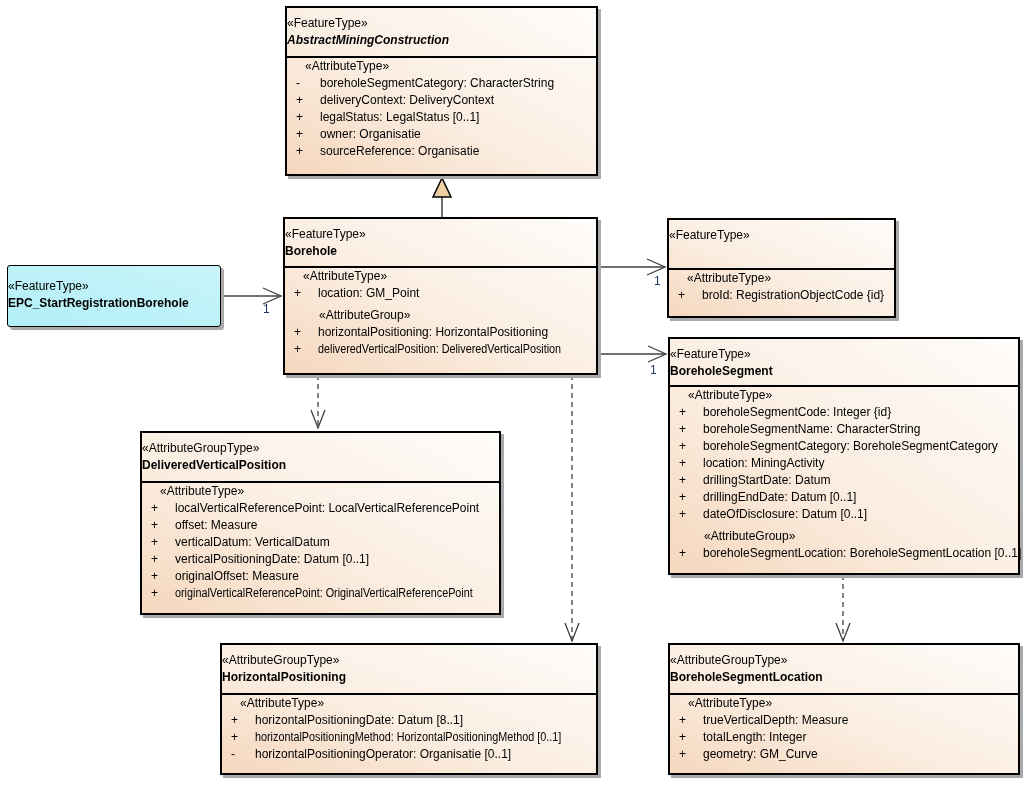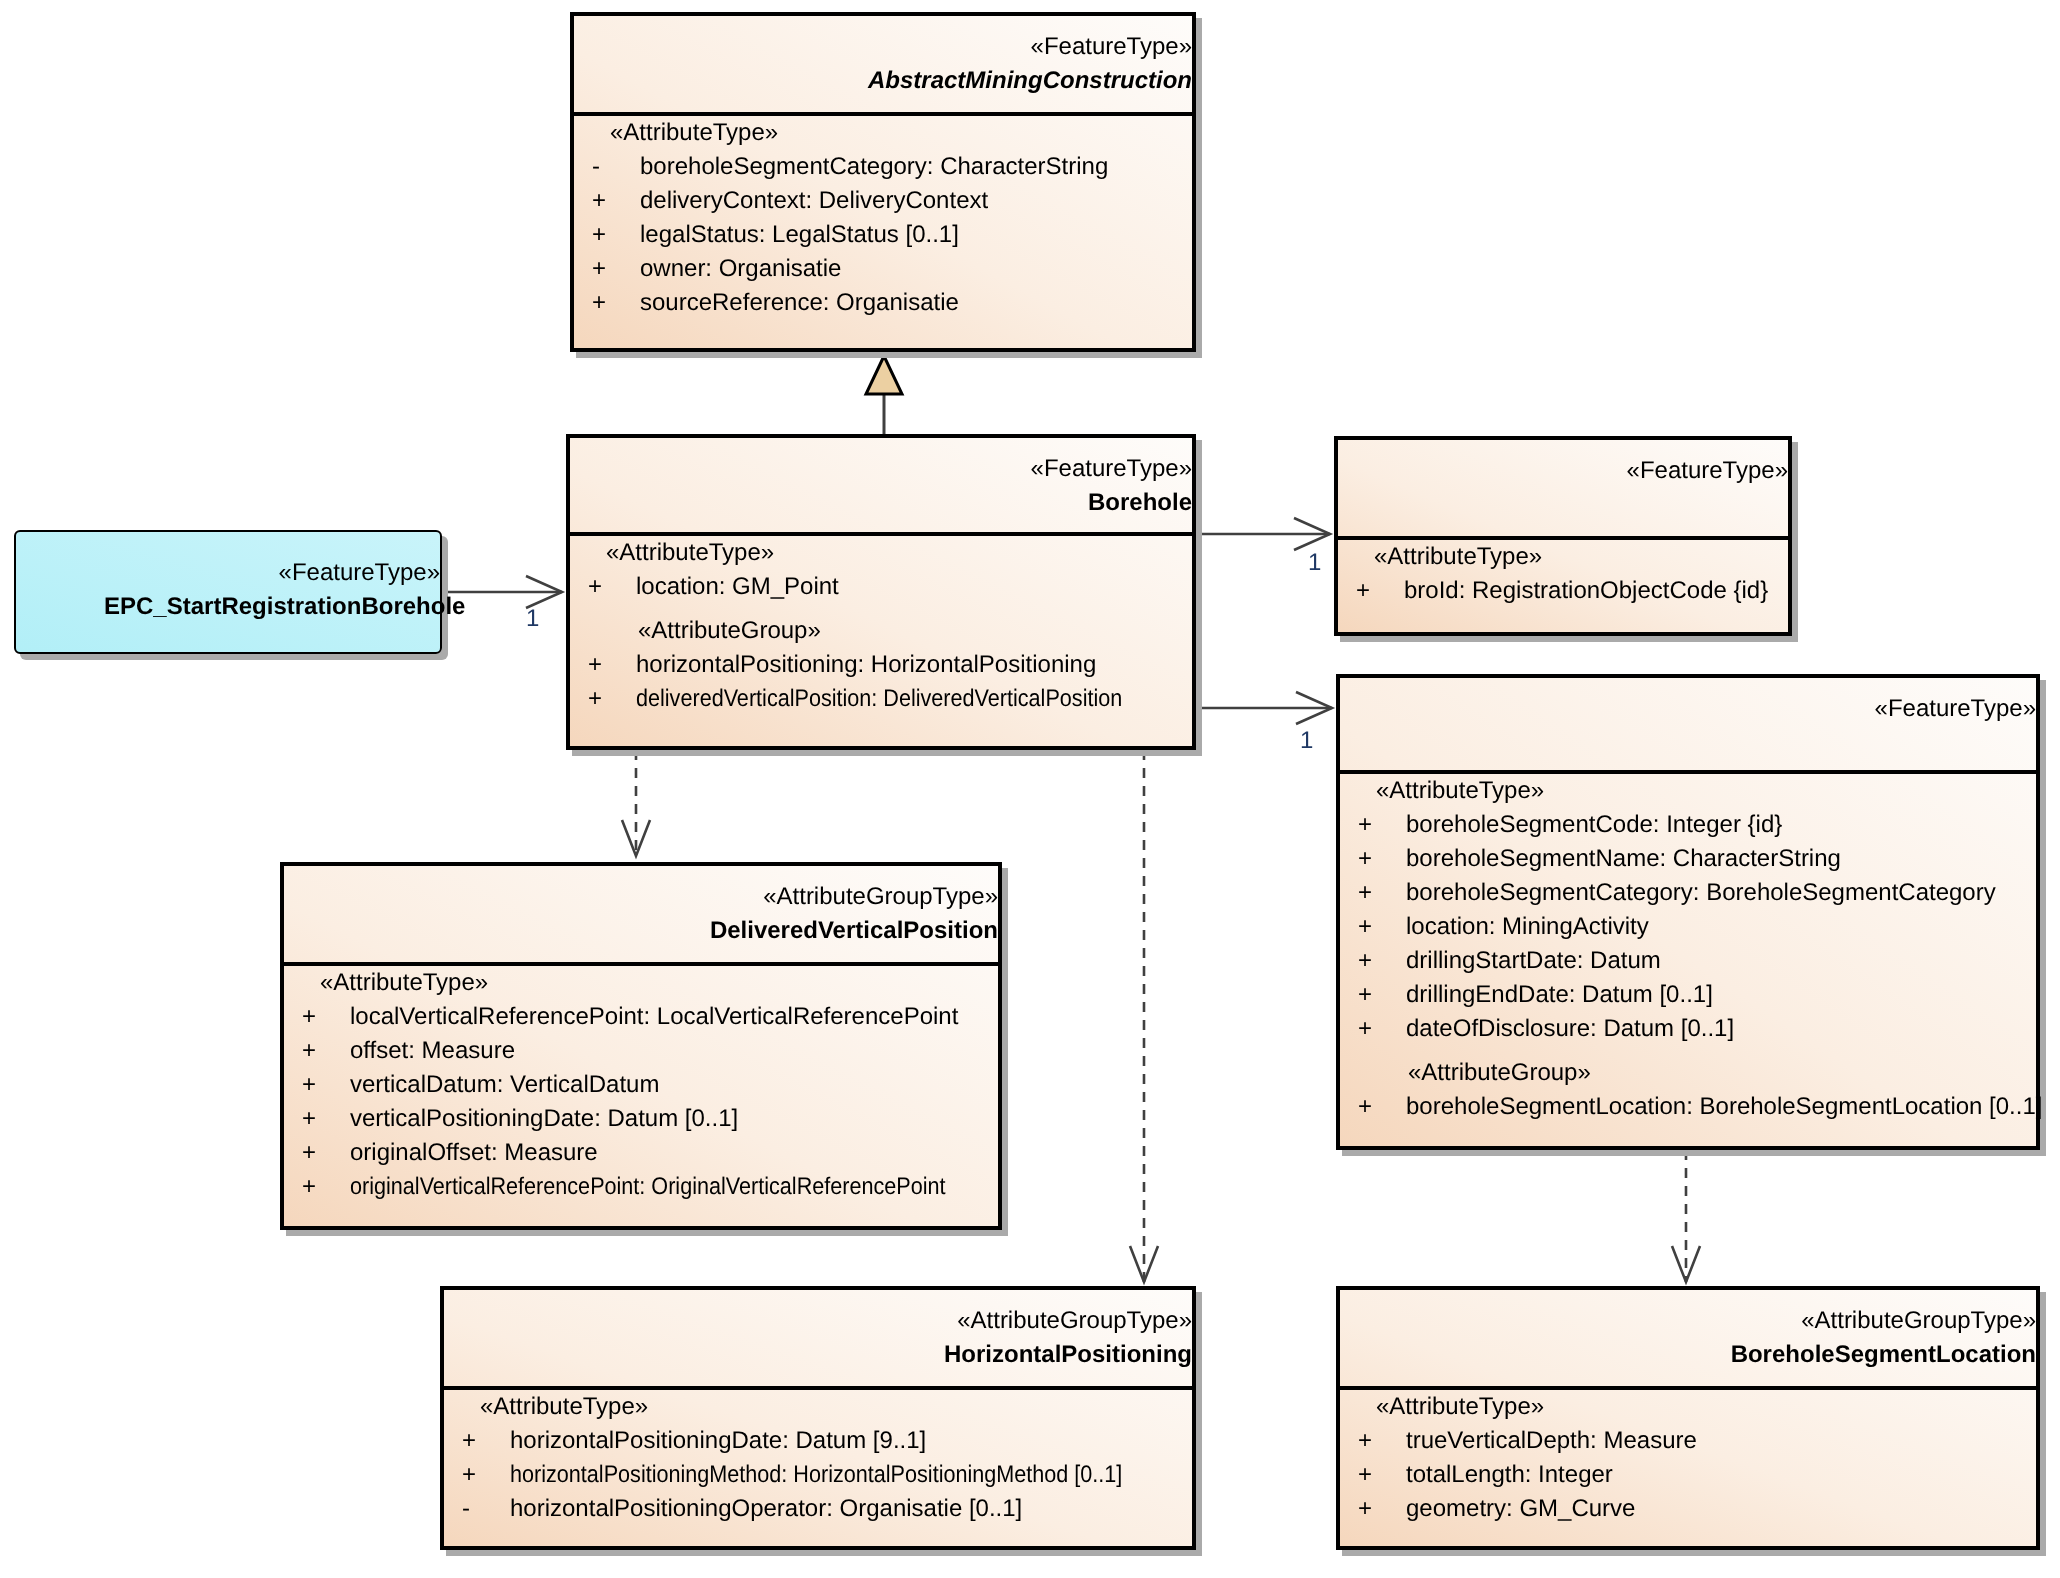--- a/index.html
+++ b/index.html
@@ -22,21 +22,21 @@
   .uml-box{
     position:absolute;border:2px solid var(--border);
     background:linear-gradient(to top right, var(--box-fill-dark) 0%, var(--box-fill-mid) 45%, var(--box-fill-light) 100%);
     box-shadow:3px 3px 0 var(--shadow);
     box-sizing:border-box;
   }
   .epc-box{
     background:linear-gradient(to top right, var(--epc-fill) 0%, #c9f4fa 100%);
     border-radius:3px;border-width:1.5px;
   }
-  .box-header{border-bottom:2px solid var(--border);text-align:right;padding-top:7px;box-sizing:border-box;padding-left:44px;}
+  .box-header{border-bottom:2px solid var(--border);text-align:left;padding-top:7px;box-sizing:border-box;}
   .box-header.no-divider{border-bottom:none;}
   .stereotype{line-height:17px;}
   .box-name{line-height:17px;font-weight:bold;}
   .box-name.italic{font-style:italic;}
   .box-body{}
   .section-heading{padding-left:18px;line-height:17px;white-space:nowrap;}
   .section-gap{margin-top:5px;margin-left:16px;}
   .attr-row{display:flex;line-height:17px;white-space:nowrap;}
   .vis{width:24px;padding-left:9px;flex:0 0 auto;}
   .attr-text{white-space:nowrap;}
@@ -161,20 +161,21 @@
       <div class="attr-row">
           <span class="vis">+</span>
           <span class="attr-text">broId: RegistrationObjectCode {id}</span>
         </div>
     </div>
   </div>
 
   <div class="uml-box" style="left:668px;top:337px;width:352px;height:238px;">
     <div class="box-header" style="height:48px;">
       <div class="stereotype">«FeatureType»</div>
+      <div class="box-name">BoreholeSegment</div>
     </div>
     <div class="box-body">
       <div class="section-heading">«AttributeType»</div>
       <div class="attr-row">
           <span class="vis">+</span>
           <span class="attr-text">boreholeSegmentCode: Integer {id}</span>
         </div>
       <div class="attr-row">
           <span class="vis">+</span>
           <span class="attr-text">boreholeSegmentName: CharacterString</span>
@@ -243,21 +244,21 @@
 
   <div class="uml-box" style="left:220px;top:643px;width:378px;height:132px;">
     <div class="box-header" style="height:50px;">
       <div class="stereotype">«AttributeGroupType»</div>
       <div class="box-name">HorizontalPositioning</div>
     </div>
     <div class="box-body">
       <div class="section-heading">«AttributeType»</div>
       <div class="attr-row">
           <span class="vis">+</span>
-          <span class="attr-text">horizontalPositioningDate: Datum [9..1]</span>
+          <span class="attr-text">horizontalPositioningDate: Datum [8..1]</span>
         </div>
       <div class="attr-row">
           <span class="vis">+</span>
           <span class="attr-text fit">horizontalPositioningMethod: HorizontalPositioningMethod [0..1]</span>
         </div>
       <div class="attr-row">
           <span class="vis">-</span>
           <span class="attr-text">horizontalPositioningOperator: Organisatie [0..1]</span>
         </div>
     </div>

